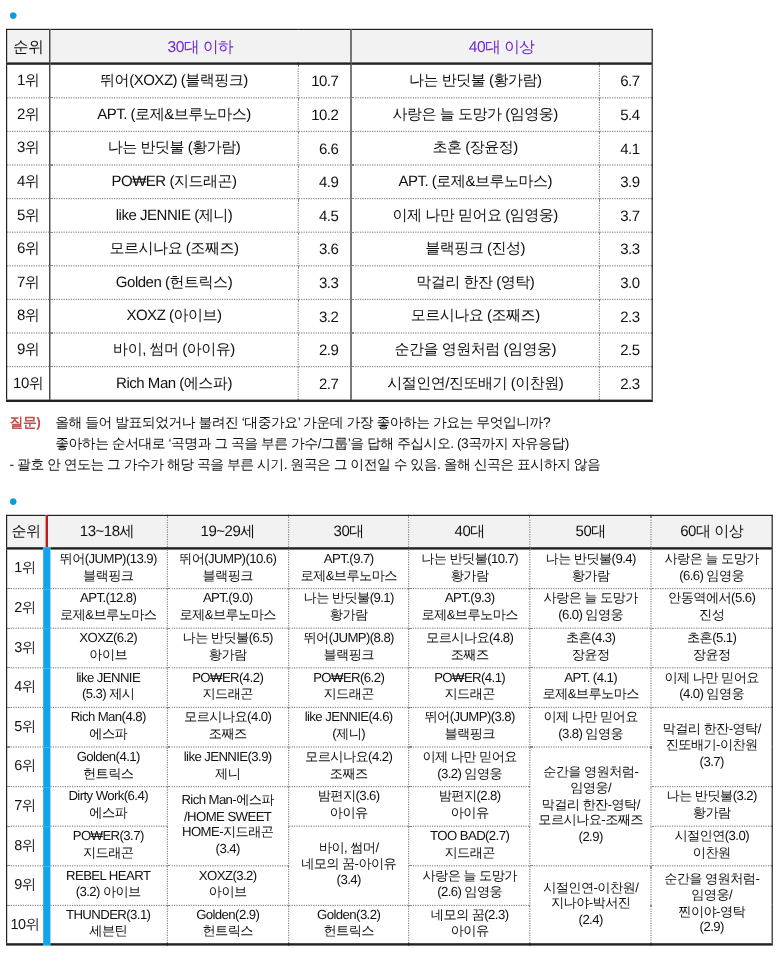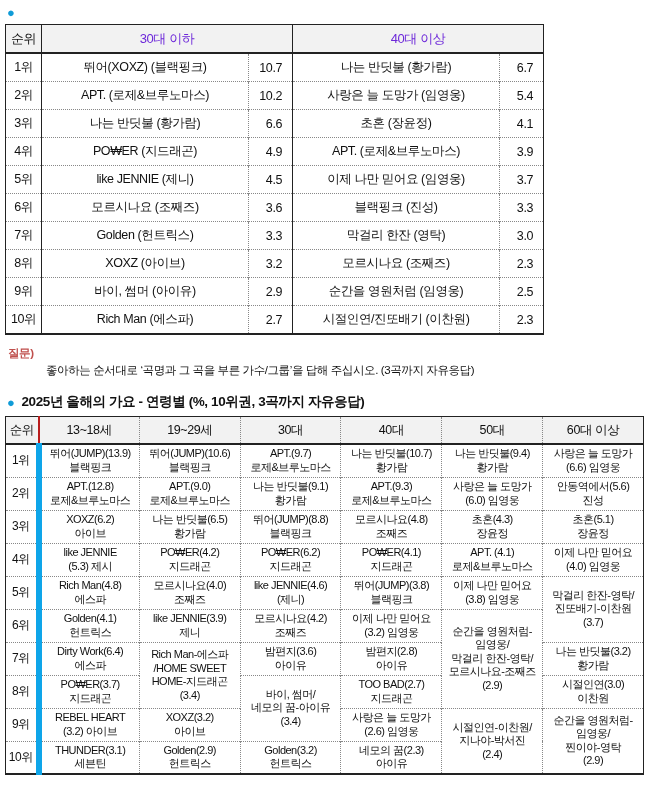--- a/index.html
+++ b/index.html
@@ -152,28 +152,28 @@
         <td class="val bl-dot">2.7</td>
         <td class="bl-solid">시절인연/진또배기 (이찬원)</td>
         <td class="val bl-dot">2.3</td>
       </tr>
     </tbody>
   </table>
 
   <div class="qrow">
     <span class="qlabel">질문)</span>
     <span class="qtext">
-      <br>
+      <span>올해 들어 발표되었거나 불려진 ‘대중가요’ 가운데 가장 좋아하는 가요는 무엇입니까?</span><br>
       <span>좋아하는 순서대로 ‘곡명과 그 곡을 부른 가수/그룹’을 답해 주십시오. (3곡까지 자유응답)</span>
     </span>
   </div>
+  <div class="note">- 괄호 안 연도는 그 가수가 해당 곡을 부른 시기. 원곡은 그 이전일 수 있음. 올해 신곡은 표시하지 않음</div>
 
   <div class="sec-title t2-gap">
     <span class="bullet">●</span>
-    <span>2025년 올해의 가요 - 연령별 (%, 10위권, 3곡까지 자유응답)</span>
   </div>
 
   <table id="t2">
     <colgroup>
         <col style="width:33px">
         <col>
         <col>
         <col>
         <col>
         <col>

